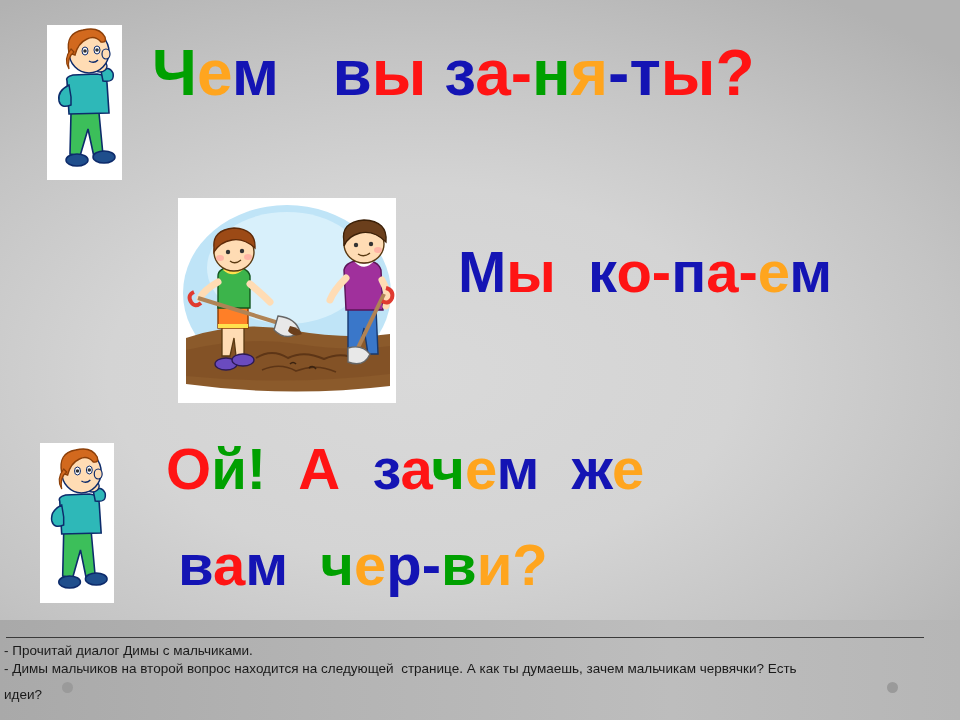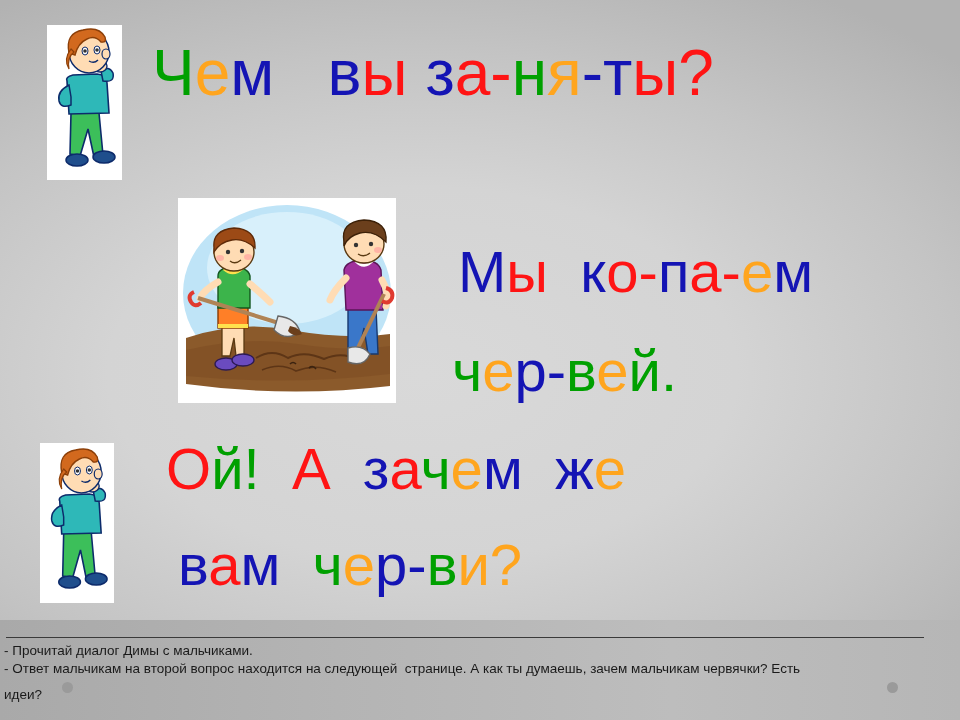--- a/index.html
+++ b/index.html
@@ -34,21 +34,21 @@
   }
 
   
   .boy-svg { width: 100%; height: 100%; display: block; }
 
   
   .txt-line {
     position: absolute;
     white-space: pre;
     font-family: "Liberation Sans", sans-serif;
-    font-weight: normal;
+    font-weight: bold;
     line-height: 1.0;
     letter-spacing: 0px;
   }
   .s-green  { color: #00a000; }
   .s-orange { color: #ffa51e; }
   .s-blue   { color: #1414b4; }
   .s-red    { color: #ff1414; }
 
   
   #footer {
@@ -212,27 +212,26 @@
         <circle cx="38" cy="28" r="1.8" fill="#333"></circle>
         <ellipse cx="50" cy="27" rx="3" ry="4" fill="#ffffff" stroke="#0d2b6b" stroke-width="1"></ellipse>
         <circle cx="50" cy="27" r="1.8" fill="#333"></circle>
         <path d="M42 38 Q47 41 51 37" fill="none" stroke="#0d2b6b" stroke-width="1.4"></path>
       </svg>
     </div>
   </div>
 
   <div class="txt-line" id="line1" style="left: 152px; top: 41px; font-size: 64px;"><span class="s-green">Ч</span><span class="s-orange">е</span><span class="s-blue">м</span><span class="s-blue">   </span><span class="s-blue">в</span><span class="s-red">ы</span><span class="s-blue"> </span><span class="s-blue">з</span><span class="s-red">а</span><span class="s-red">-</span><span class="s-green">н</span><span class="s-orange">я</span><span class="s-blue">-</span><span class="s-blue">т</span><span class="s-red">ы</span><span class="s-red">?</span></div>
   <div class="txt-line" id="line2" style="left: 458px; top: 243px; font-size: 58px;"><span class="s-blue">М</span><span class="s-red">ы</span><span class="s-blue">  </span><span class="s-blue">к</span><span class="s-red">о</span><span class="s-red">-</span><span class="s-blue">п</span><span class="s-red">а</span><span class="s-red">-</span><span class="s-orange">е</span><span class="s-blue">м</span></div>
-  <div class="txt-line" id="line3" style="left: 452px; top: 342px; font-size: 58px;"><span class="s-green">ч</span><span class="s-orange">е</span><span class="s-blue">р</span><span class="s-blue">-</span><span class="s-green">в</span><span class="s-orange">е</span><span class="s-green">й</span><span class="s-green">.</span></div>
   <div class="txt-line" id="line4" style="left: 166px; top: 440px; font-size: 58px;"><span class="s-red">О</span><span class="s-green">й</span><span class="s-green">!</span><span class="s-red">  </span><span class="s-red">А</span><span class="s-red">  </span><span class="s-blue">з</span><span class="s-red">а</span><span class="s-green">ч</span><span class="s-orange">е</span><span class="s-blue">м</span><span class="s-blue">  </span><span class="s-blue">ж</span><span class="s-orange">е</span></div>
   <div class="txt-line" id="line5" style="left: 178px; top: 536px; font-size: 58px;"><span class="s-blue">в</span><span class="s-red">а</span><span class="s-blue">м</span><span class="s-blue">  </span><span class="s-green">ч</span><span class="s-orange">е</span><span class="s-blue">р</span><span class="s-blue">-</span><span class="s-green">в</span><span class="s-orange">и</span><span class="s-orange">?</span></div>
 
   <div id="footer">
     <div id="footer-rule"></div>
     <div class="footer-text" id="footer-line1">- Прочитай диалог Димы с мальчиками.</div>
-    <div class="footer-text" id="footer-line2">- Ответ мальчикам на второй вопрос находится на следующей  странице. А как ты думаешь, зачем мальчикам червячки? Есть</div>
+    <div class="footer-text" id="footer-line2">- Димы мальчиков на второй вопрос находится на следующей  странице. А как ты думаешь, зачем мальчикам червячки? Есть</div>
     <div class="footer-text" id="footer-line3">идеи?</div>
   </div>
 
   <div class="dot" id="dot-left"></div>
   <div class="dot" id="dot-right"></div>
 
 </div>
 
 </body></html>

